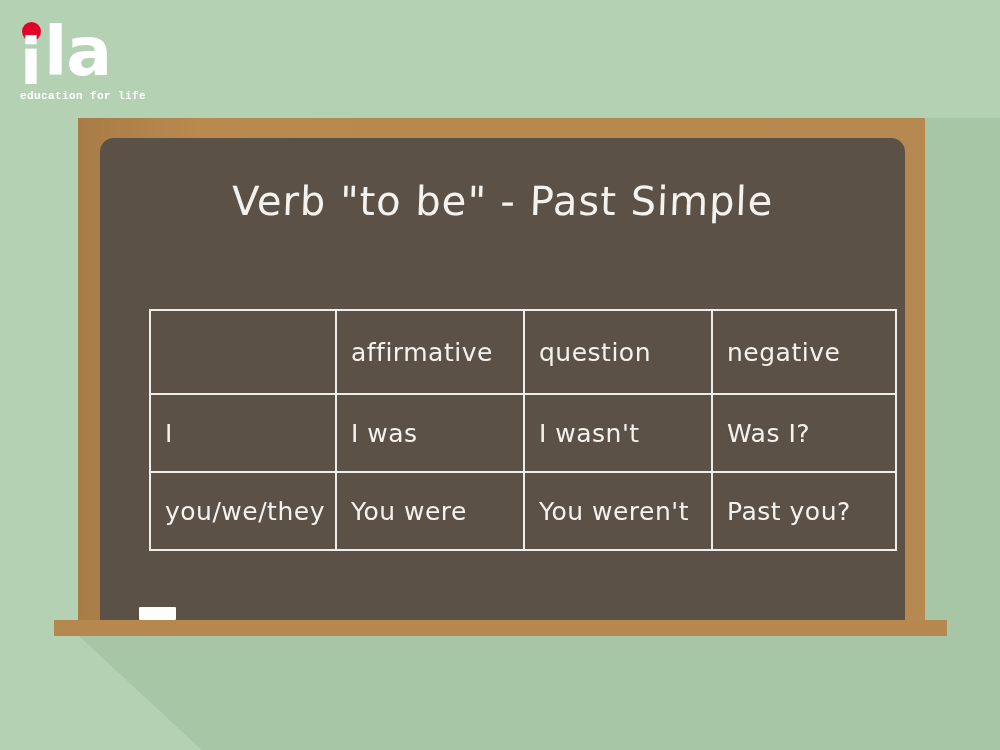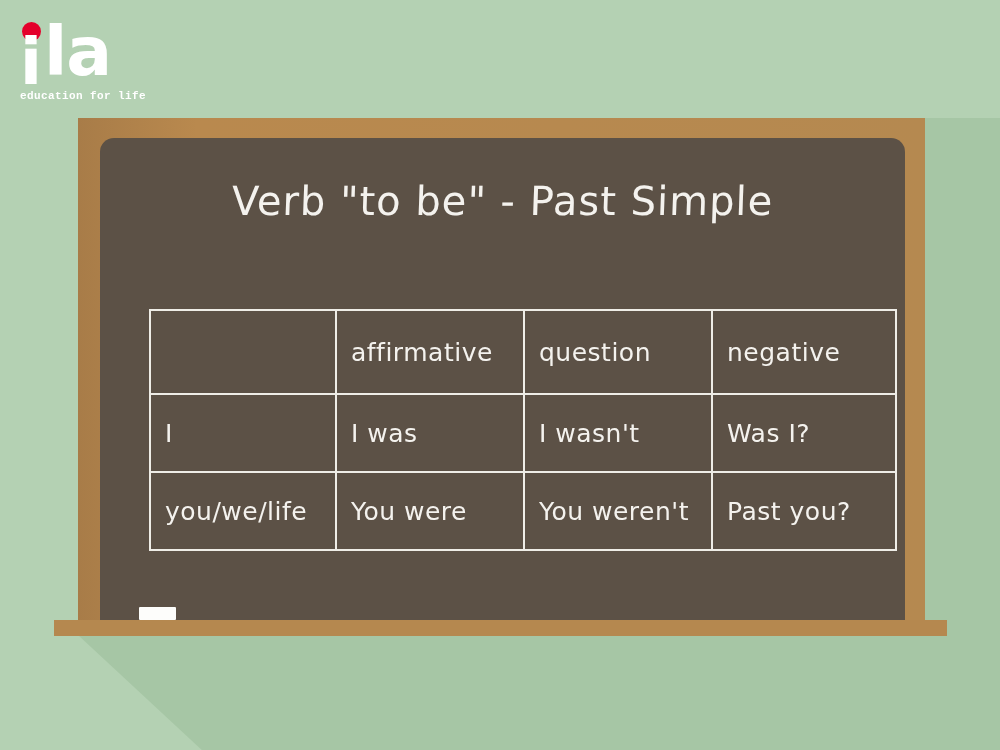--- a/index.html
+++ b/index.html
@@ -210,21 +210,21 @@
             <td>question</td>
             <td>negative</td>
           </tr>
           <tr>
             <td>I</td>
             <td>I was</td>
             <td>I wasn't</td>
             <td>Was I?</td>
           </tr>
           <tr>
-            <td>you/we/life</td>
+            <td>you/we/they</td>
             <td>You were</td>
             <td>You weren't</td>
             <td>Past you?</td>
           </tr>
         </tbody>
       </table>
 
     </div>
   </div>
 

